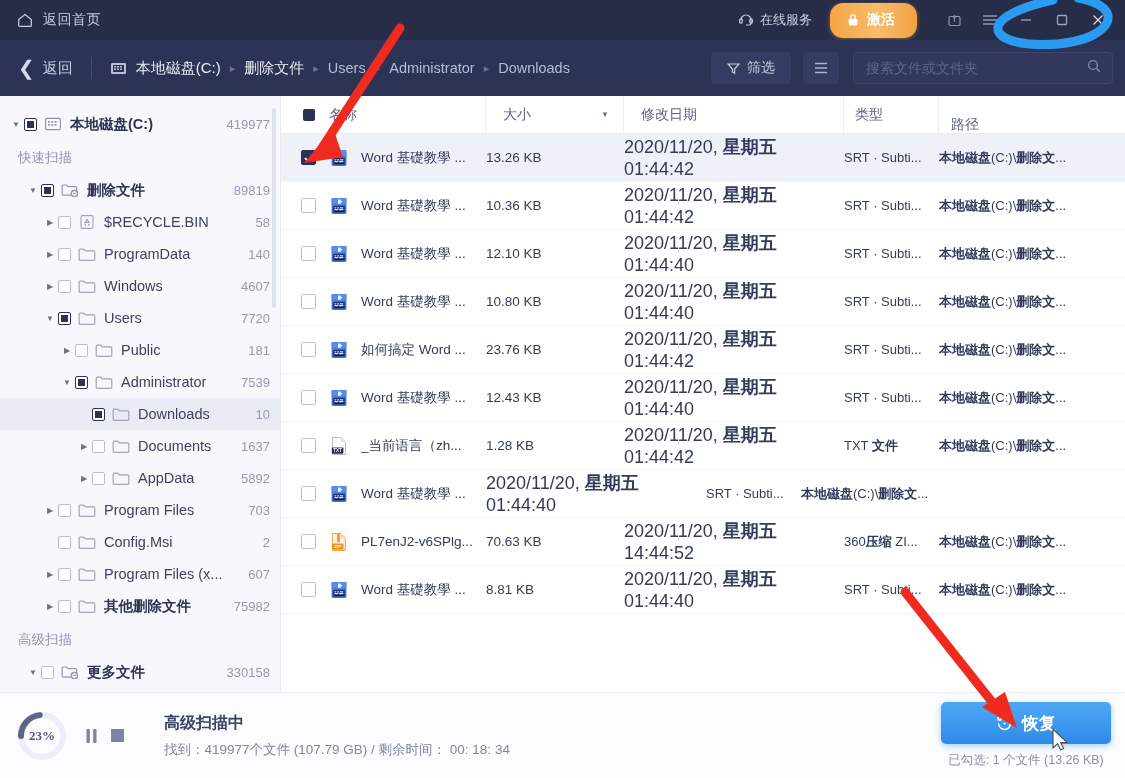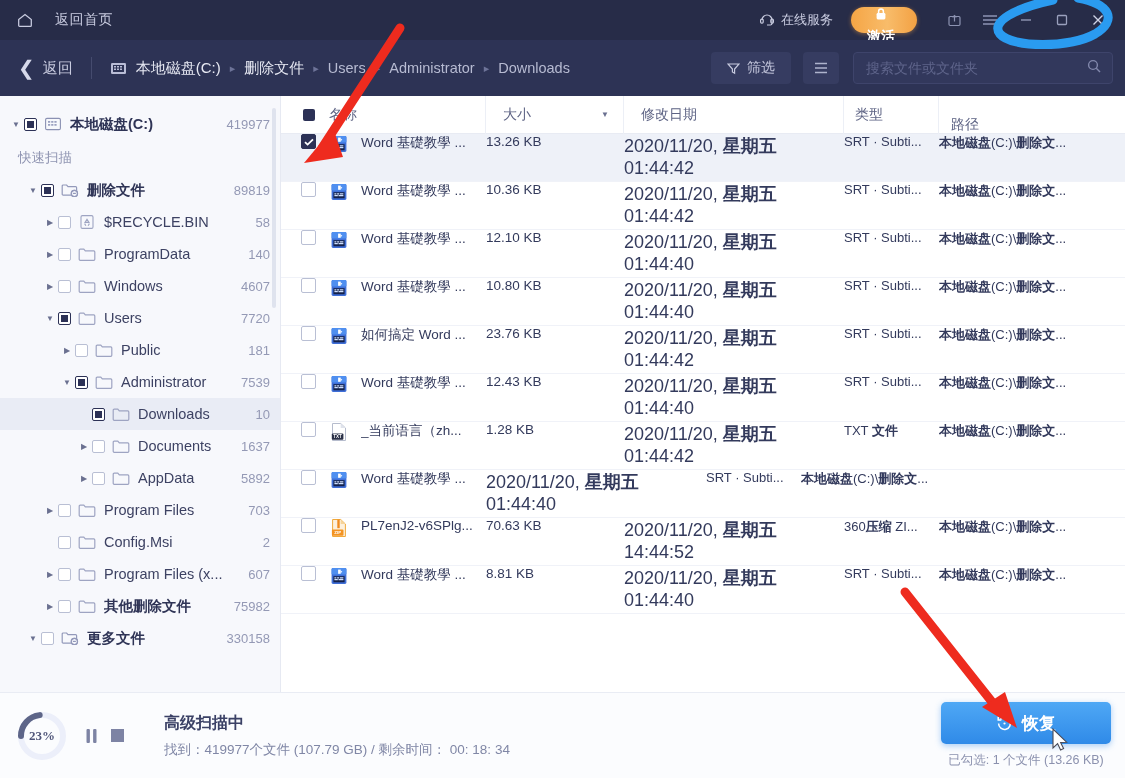--- a/index.html
+++ b/index.html
@@ -9,34 +9,33 @@
     background:#fbfcfe;
     position:relative;
     -webkit-font-smoothing:antialiased;
   }
 
   
   #titlebar{
     position:absolute; left:0; top:0; width:1125px; height:40px;
     background:#272c48; display:flex; align-items:center;
   }
-  .home-wrap{ display:flex; align-items:center; gap:21px; margin-left:16px; cursor:pointer;}
+  .home-wrap{ display:flex; align-items:center; gap:9px; margin-left:16px; cursor:pointer;}
   .home-ico{ width:18px; height:18px; display:block;}
   .home-txt{ color:#c9cce0; font-size:14px; letter-spacing:.5px;}
   .tb-spacer{ flex:1; }
   .svc{ display:flex; gap:6px; color:#c9cce0; font-size:13px; cursor:pointer; }
   .svc svg{ width:16px; height:16px; display:block;}
   .activate{
     margin-left:18px;
-    height:26px; padding:0 22px 0 16px; border-radius:13px;
+    height:35px; padding:0 22px 0 16px; border-radius:13px;
     background:linear-gradient(90deg,#f5a545,#f8bc6a 55%,#f3a143);
     color:#fff; font-size:14px; font-weight:bold;
     display:flex; align-items:center; gap:7px; cursor:pointer;
     box-shadow:0 1px 4px rgba(243,161,67,.45);
-    flex-direction:column;
   }
   .activate svg{width:14px;height:14px;display:block;}
   .winbtns{ display:flex; align-items:center; gap:2px; margin-left:20px; margin-right:10px;}
   .wb{ width:34px; height:34px; display:flex; align-items:center; justify-content:center;
        color:#9aa0bd; cursor:pointer; }
   .wb svg{ display:block; }
   .wb.close{ color:#cfd3e6; }
 
   
   #navbar{
@@ -120,21 +119,21 @@
     width:12px;height:12px;background:#2c3156;border-radius:2px;
     margin-left:22px; margin-right:14px; flex:0 0 12px;
   }
   .sortcaret{ font-size:8px; color:#6a7090; margin-left:auto; margin-right:14px;}
   .frow{
     display:flex; align-items:center; height:48px;
     border-bottom:1px solid #f0f2f8; font-size:13.5px; color:#333a5c;
     cursor:pointer;
   }
   .frow.selected{ background:#eef1f8; }
-  .frow .c{ display:flex; align-items:flex-start; height:100%; overflow:hidden; }
+  .frow .c{ display:flex; align-items:center; height:100%; overflow:hidden; }
   .rcbx{
     width:15px;height:15px;border:1.4px solid #b9bfd4;border-radius:2px;background:#fff;
     margin-left:20px; margin-right:13px; flex:0 0 15px;
     display:flex;align-items:center;justify-content:center;
   }
   .rcbx.on{ background:#2c3156; border-color:#2c3156; }
   .rcbx.on svg{ display:block; }
   .rcbx svg{ display:none; }
   .fico{ width:20px; height:20px; flex:0 0 20px; margin-right:12px; display:block;}
   .fname{ white-space:nowrap; overflow:hidden; text-overflow:ellipsis; }
@@ -472,20 +471,21 @@
         <span class="arrow">▶</span>
         <span class="cbx"></span>
         <span style="display: flex;">
           <svg class="ficon" viewBox="0 0 18 16" fill="none" stroke="#9ea4c2" stroke-width="1.2">
             <path d="M1.2 4.2a1 1 0 0 1 1-1h3.6l1.5 1.7h8.5a1 1 0 0 1 1 1v7.4a1 1 0 0 1-1 1H2.2a1 1 0 0 1-1-1z"></path>
           </svg>
         </span>
         <span class="tlabel cn">其他删除文件</span>
         <span class="tcount">75982</span>
       </div>
+      <div class="grp">高级扫描</div>
       <div class="trow" style="padding-left: 25px;">
         <span class="arrow">▼</span>
         <span class="cbx"></span>
         <span style="display: flex;">
           <svg class="ficon" viewBox="0 0 18 16" fill="none" stroke="#9399ba" stroke-width="1.2">
             <path d="M1.2 4a1 1 0 0 1 1-1h3.4l1.4 1.6h7.6a1 1 0 0 1 1 1v6.6a1 1 0 0 1-1 1H2.2a1 1 0 0 1-1-1z"></path>
             <circle cx="13.4" cy="11.4" r="3.1" fill="#f7f8fc"></circle>
             <circle cx="13.4" cy="11.4" r="3.1"></circle>
             <path d="M11.9 11.4h3"></path>
           </svg>

